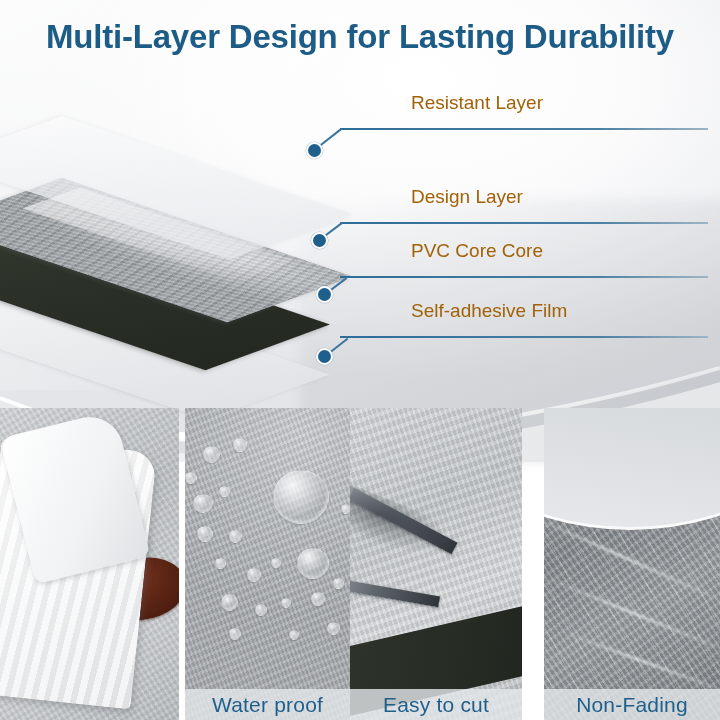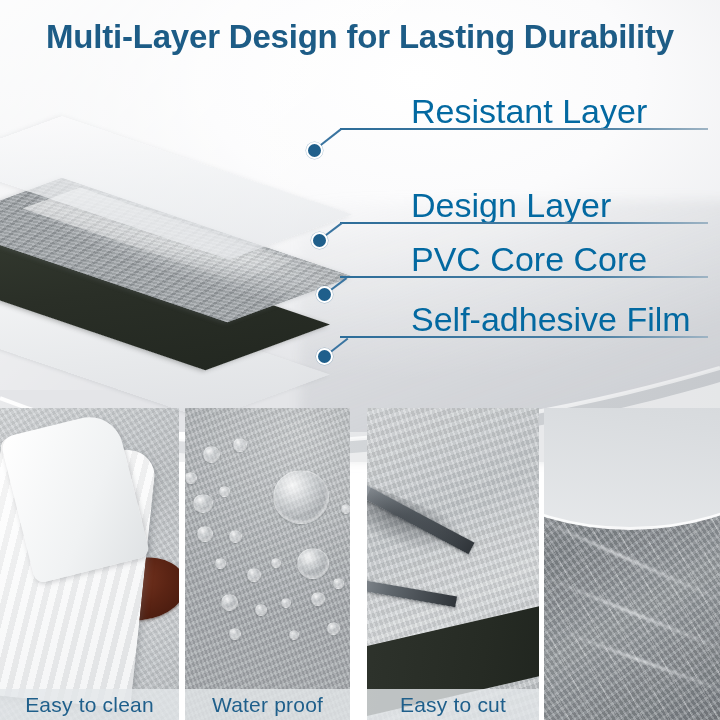--- a/index.html
+++ b/index.html
@@ -91,21 +91,21 @@
   }
   .callout .hline {
     position:absolute; height:1.5px;
     background:linear-gradient(90deg,#2d6d99 0%, #4a7fa3 70%, #9fb4c4 100%);
   }
   .callout .diag {
     position:absolute; height:1.5px;
     background:#3a74a0; transform-origin:0 50%;
   }
   .callout .lbl {
-    position:absolute; font-size:34px; color:#0369a1; white-space:nowrap;
+    position:absolute; font-size:19px; color:#a16207; white-space:nowrap;
   }
 
   
   .wave { position:absolute; left:0; top:352px; width:720px; height:110px; }
 
   
   .panels { position:absolute; left:0; top:408px; width:720px; height:312px; }
   .panel { position:absolute; top:0; height:312px; overflow:hidden; }
   .pimg { position:absolute; inset:0; }
   .cap {
@@ -291,21 +291,20 @@
     <div class="panel p1" style="left:0px; width:179px;">
       <div class="pimg">
         <div class="stain"></div>
         <div class="hand">
           <div class="finger" style="left:44px;  top:-6px; transform:rotate(14deg);"></div>
           <div class="finger" style="left:66px;  top:26px; height:74px; transform:rotate(22deg);"></div>
         </div>
         <div class="cloth"></div>
         <div class="cloth2"></div>
       </div>
-      <div class="cap">Easy to clean</div>
     </div>
 
     <div class="panel p2" style="left:185px; width:165px;">
       <div class="pimg">
         <div class="drop" style="left:88px;  top:62px;  width:56px; height:54px;"></div>
         <div class="drop" style="left:112px; top:140px; width:32px; height:31px;"></div>
         <div class="drop" style="left:18px;  top:38px;  width:17px; height:17px;"></div>
         <div class="drop" style="left:48px;  top:30px;  width:14px; height:14px;"></div>
         <div class="drop" style="left:8px;   top:86px;  width:20px; height:19px;"></div>
         <div class="drop" style="left:34px;  top:78px;  width:11px; height:11px;"></div>
@@ -321,34 +320,35 @@
         <div class="drop" style="left:148px; top:170px; width:11px; height:11px;"></div>
         <div class="drop" style="left:44px;  top:220px; width:12px; height:12px;"></div>
         <div class="drop" style="left:104px; top:222px; width:10px; height:10px;"></div>
         <div class="drop" style="left:142px; top:214px; width:13px; height:13px;"></div>
         <div class="drop" style="left:0px;   top:64px;  width:12px; height:12px;"></div>
         <div class="drop" style="left:156px; top:96px;  width:10px; height:10px;"></div>
       </div>
       <div class="cap">Water proof</div>
     </div>
 
-    <div class="panel p3" style="left:367px; width:172px;">
+    <div class="panel p3" style="left:350px; width:172px;">
       <div class="pimg">
         <div class="tile-edge"></div>
         <div class="scissor-a" style="left:-16px; top:104px; width:128px; height:13px; transform:rotate(28deg);"></div>
         <div class="scissor-b" style="left:-30px; top:178px; width:120px; height:11px; transform:rotate(10deg);"></div>
         <div style="position:absolute;left:-8px;top:96px;width:106px;height:46px;background:radial-gradient(ellipse at 30% 40%, rgba(40,45,50,.45) 0%, rgba(40,45,50,0) 70%);transform:rotate(22deg);"></div>
       </div>
       <div class="cap">Easy to cut</div>
     </div>
 
     <div class="panel p4" style="left:544px; width:176px;">
       <div class="pimg">
         <div class="vein" style="left:-20px; top:70px;  width:220px; transform:rotate(26deg);"></div>
         <div class="vein" style="left:-30px; top:150px; width:230px; transform:rotate(24deg);"></div>
         <div class="vein" style="left:-10px; top:206px; width:210px; transform:rotate(22deg);"></div>
         <div class="vein" style="left:10px;  top:254px; width:190px; transform:rotate(20deg);"></div>
         <div class="arc4"></div>
       </div>
+      <div class="cap">Non-Fading</div>
     </div>
 
   </div>
 </div>
 
 </body></html>

